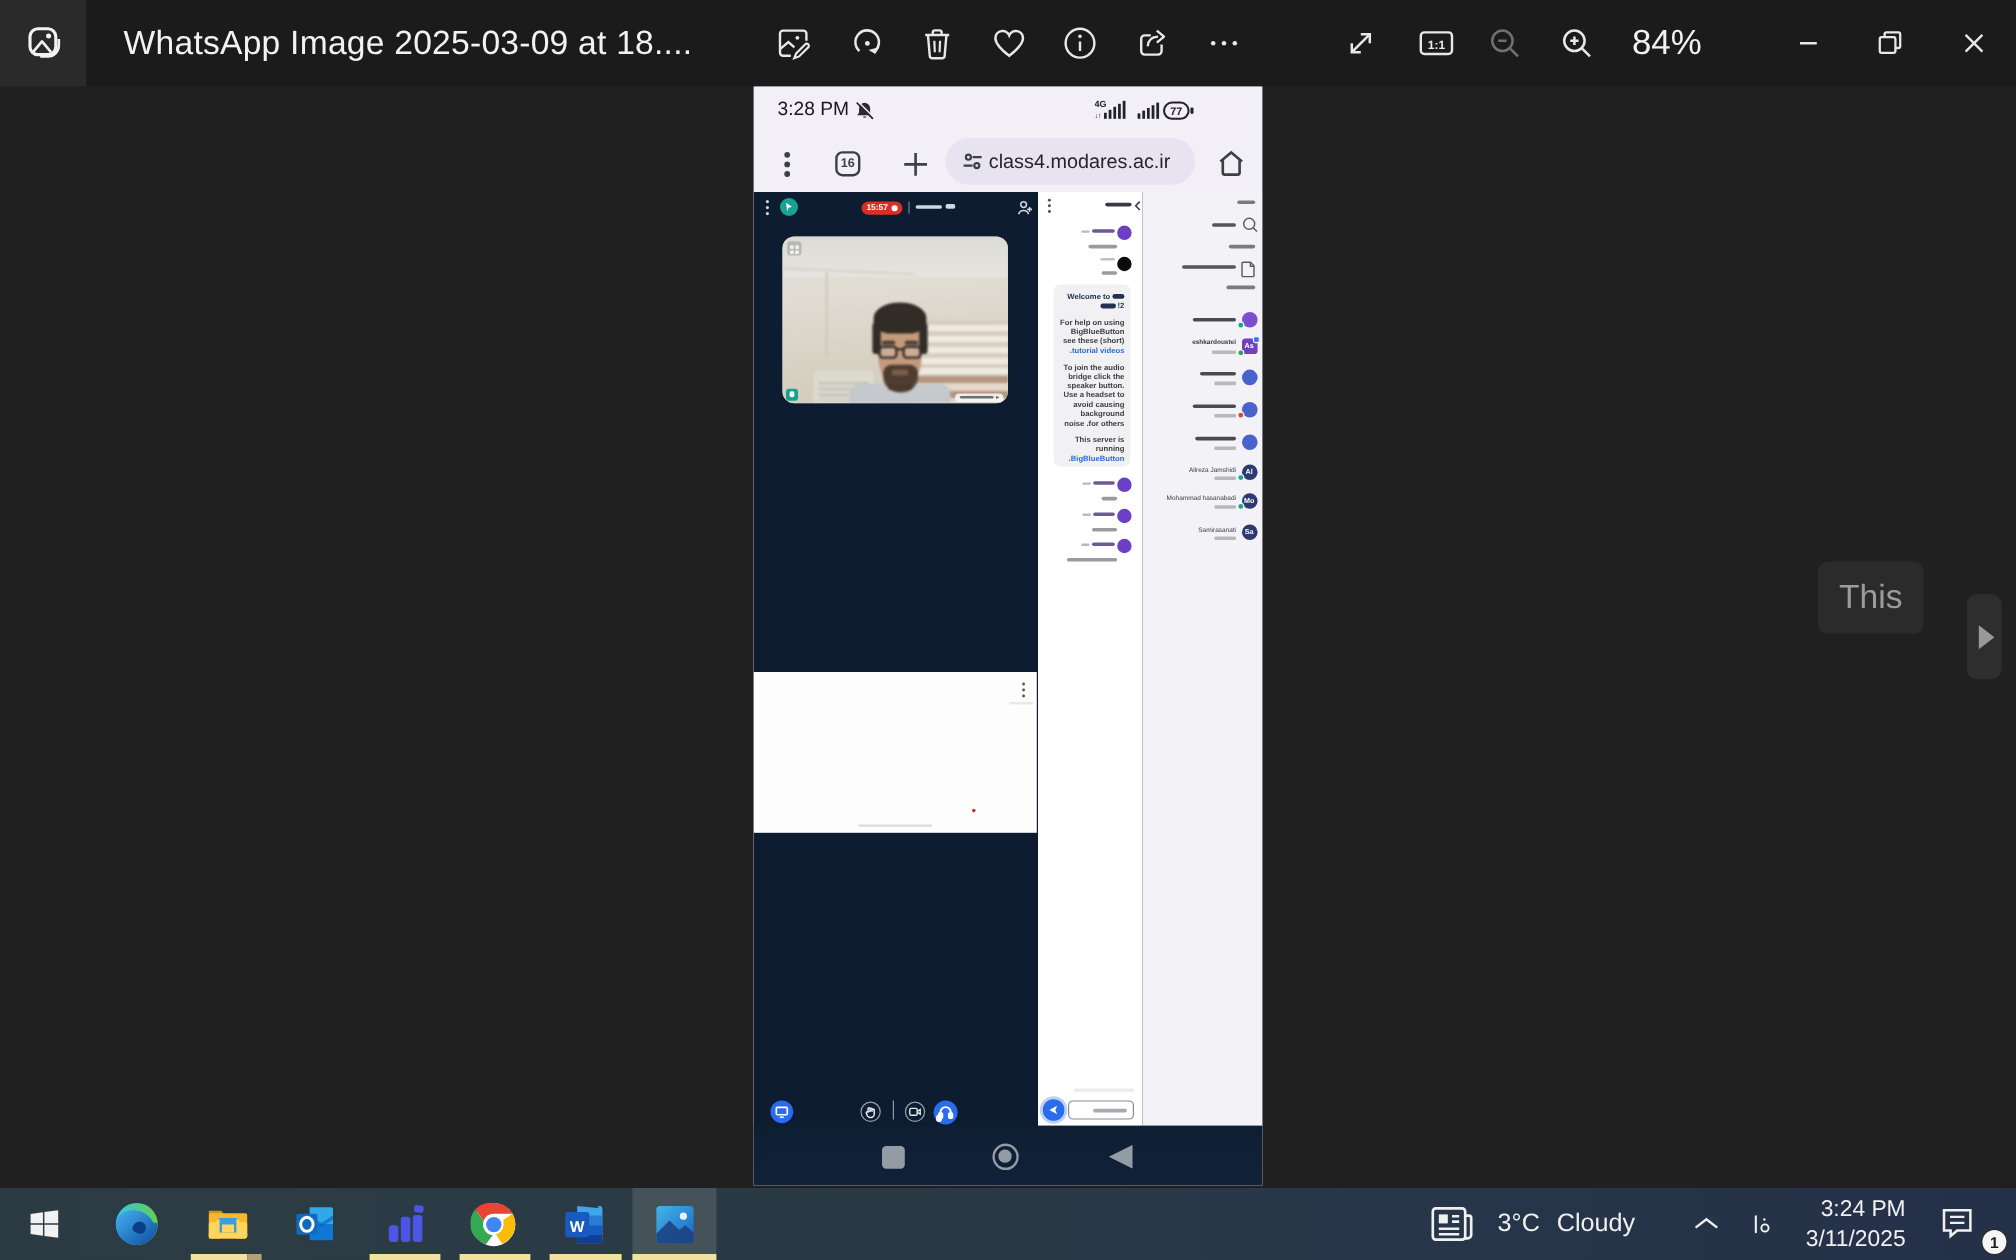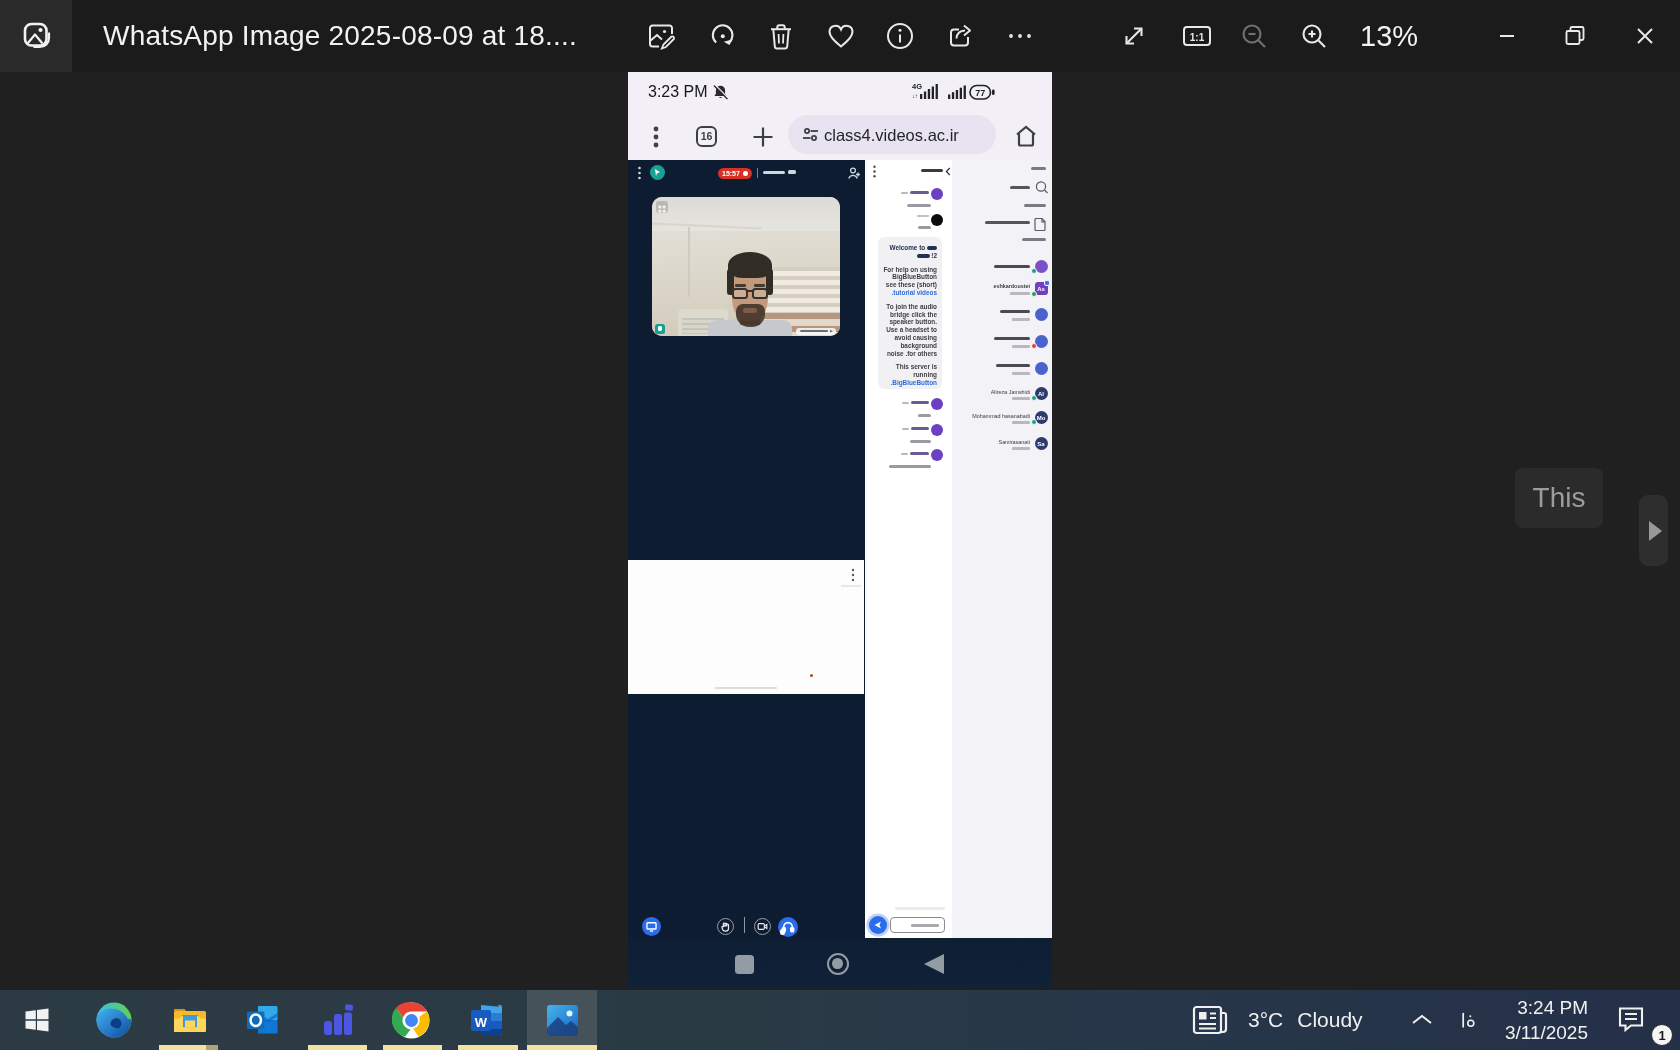--- a/index.html
+++ b/index.html
@@ -65,21 +65,21 @@
 
 <div id="titlebar">
   <div id="appbox">
     <svg width="72" height="72" viewBox="0 0 72 72" fill="none" stroke="#f2f2f2" stroke-width="2.6">
       <rect x="25" y="24" width="21.5" height="21.5" rx="6.5"></rect>
       <circle cx="40.5" cy="30" r="2.1" fill="#f2f2f2" stroke="none"></circle>
       <path d="M27.5 43.5 l7.5 -9 7.5 9" stroke-linejoin="round" stroke-width="2.2"></path>
       <path d="M49 32.5 v5.5 a9 9 0 0 1 -9 9 h-6.5" stroke-width="2.2"></path>
     </svg>
   </div>
-  <div id="title">WhatsApp Image 2025-08-09 at 18....</div>
+  <div id="title">WhatsApp Image 2025-03-09 at 18....</div>
 
   <div class="tbi" style="left:637px">
     <svg width="30" height="30" viewBox="0 0 30 30" fill="none" stroke="#e8e8e8" stroke-width="2">
       <path d="M26 13 V7 a2.5 2.5 0 0 0 -2.5 -2.5 H6.5 A2.5 2.5 0 0 0 4 7 v16 a2.5 2.5 0 0 0 2.5 2.5 H13"></path>
       <path d="M4 20 l7 -6 5 4.5"></path>
       <circle cx="18.5" cy="10.5" r="1.6" fill="#e8e8e8" stroke="none"></circle>
       <path d="M25.5 15.5 l-8 8 -1.6 4 4 -1.5 8 -8 a1.9 1.9 0 0 0 -2.4 -2.5 z" stroke-width="1.8"></path>
     </svg>
   </div>
 
@@ -153,21 +153,21 @@
     </svg>
   </div>
 
   <div class="tbi" style="left:1290px">
     <svg width="30" height="30" viewBox="0 0 30 30" fill="none" stroke="#e8e8e8" stroke-width="2.1">
       <circle cx="13" cy="13" r="8.5"></circle>
       <path d="M19.5 19.5 L26 26"></path>
       <path d="M9.5 13 h7 M13 9.5 v7"></path>
     </svg>
   </div>
-  <div id="pct">13%</div>
+  <div id="pct">84%</div>
 
   <div class="tbi" style="left:1483px">
     <svg width="30" height="30" viewBox="0 0 30 30" stroke="#e8e8e8" stroke-width="2">
         <path d="M8 15 h14"></path>
       </svg>
   </div>
 
   <div class="tbi" style="left:1551px">
     <svg width="30" height="30" viewBox="0 0 30 30" fill="none" stroke="#e8e8e8" stroke-width="1.9">
       <rect x="6.5" y="10" width="13" height="13" rx="1.5"></rect>
@@ -182,21 +182,21 @@
   </div>
 </div>
 
 <div id="nexttip">This</div>
 <div id="nextbtn">
     <div class="tri"></div>
   </div>
 
 <div id="phone">
 
-  <div class="abs" style="left:20px; top:5px; width:200px; height:30px; font-size:16px; color:#17171c; line-height:30px;">3:23 PM</div>
+  <div class="abs" style="left:20px; top:5px; width:200px; height:30px; font-size:16px; color:#17171c; line-height:30px;">3:28 PM</div>
   <div class="abs" style="left:84px; top:12px;">
     <svg width="17" height="17" viewBox="0 0 17 17" fill="#2a2a30">
       <path d="M8.5 1.7 a4.6 4.6 0 0 0 -4.6 4.6 v3.4 l-1.5 2.3 h12.2 l-1.5 -2.3 V6.3 A4.6 4.6 0 0 0 8.5 1.7 z"></path>
       <path d="M7 13 a1.6 1.6 0 0 0 3 0 z"></path>
       <path d="M2 1.5 L15.5 15" stroke="#2a2a30" stroke-width="1.6"></path>
       <path d="M3.2 0.8 L16.2 13.8" stroke="#f2eff6" stroke-width="1.2"></path>
     </svg>
   </div>
   <div class="abs" style="left:284px; top:8px;">
     <svg width="100" height="24" viewBox="0 0 100 24">
@@ -235,21 +235,21 @@
   </div>
   <div class="abs" style="left:160px; top:43px; width:208px; height:39px; background:#e7e3f1; border-radius:20px;"></div>
   <div class="abs" style="left:174px; top:55px;">
     <svg width="17" height="15" viewBox="0 0 17 15" fill="none" stroke="#3c4043" stroke-width="1.8">
       <circle cx="5" cy="4" r="2.1"></circle>
         <path d="M8.5 4 H16"></path>
       <circle cx="12" cy="11" r="2.1"></circle>
         <path d="M1 11 H8.5"></path>
     </svg>
   </div>
-  <div class="abs" style="left:196px; top:43px; height:39px; line-height:40px; font-size:16.5px; color:#252529;">class4.videos.ac.ir</div>
+  <div class="abs" style="left:196px; top:43px; height:39px; line-height:40px; font-size:16.5px; color:#252529;">class4.modares.ac.ir</div>
   <div class="abs" style="left:385px; top:51px;">
     <svg width="26" height="26" viewBox="0 0 26 26" fill="none" stroke="#3c4043" stroke-width="2.2">
       <path d="M4 11.5 L13 4 l9 7.5"></path>
       <path d="M6 10.5 V21 a1.5 1.5 0 0 0 1.5 1.5 h11 A1.5 1.5 0 0 0 20 21 V10.5"></path>
     </svg>
   </div>
   <div id="page">
     <div class="abs" style="left:0;top:778px;width:424px;height:50px;background:linear-gradient(180deg,#0e1e33 0%,#112138 100%);"></div>
 
     <div class="abs" style="left:9px; top:6px;">

